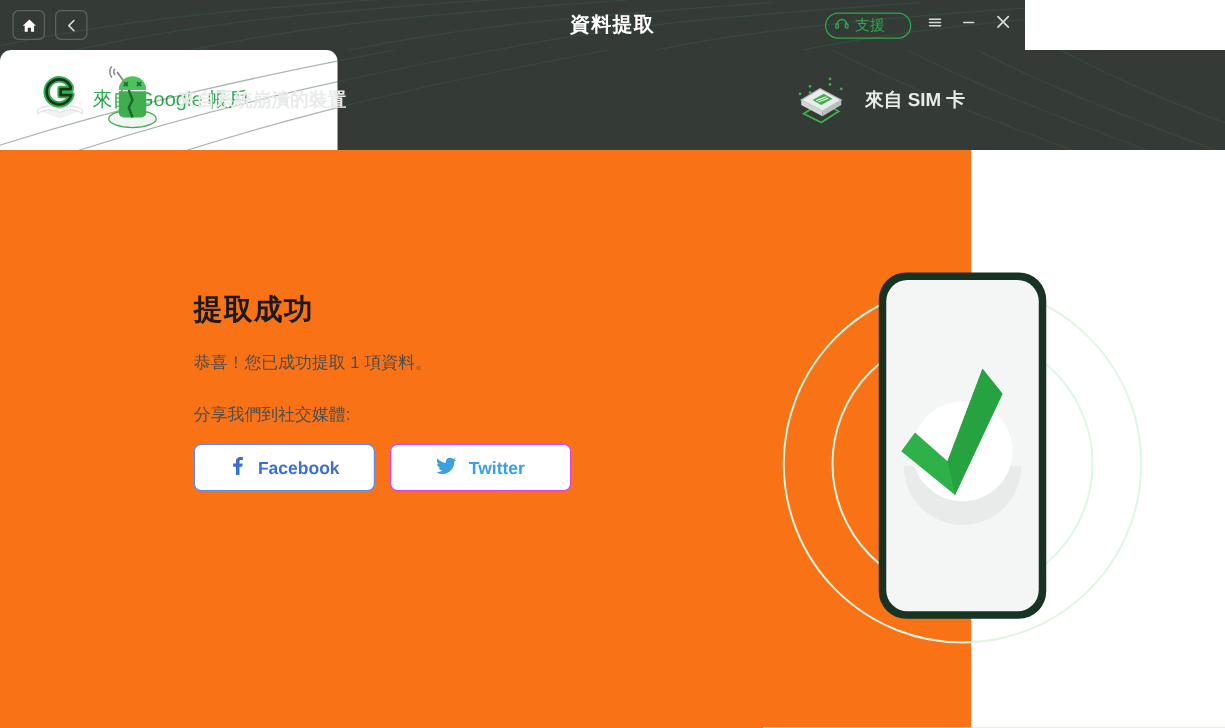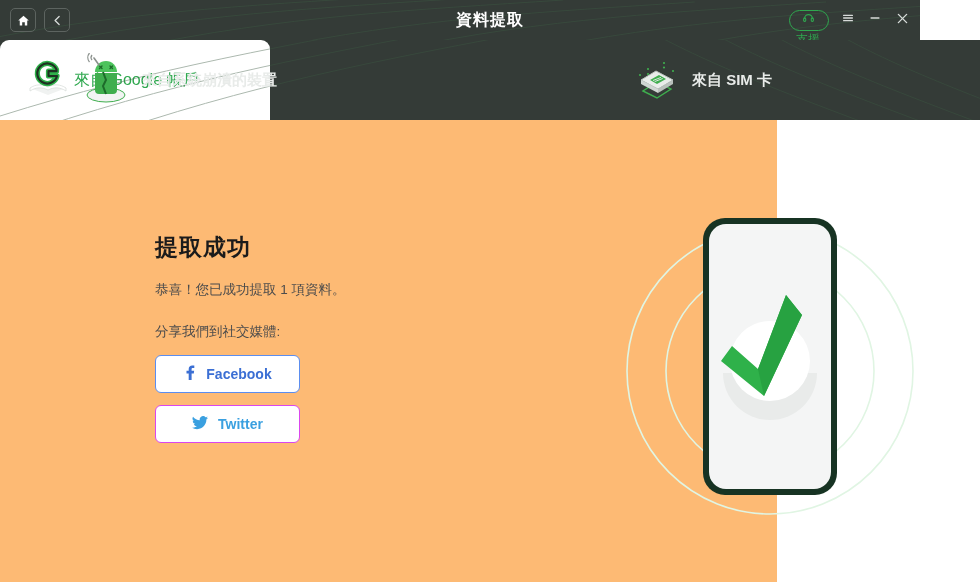--- a/index.html
+++ b/index.html
@@ -11,21 +11,21 @@
   }
   #app {
     position: relative;
     width: 980px; height: 582px;
     background: #ffffff;
   }
 
   
   .titlebar {
     position: absolute; left: 0; top: 0;
-    width: 920px; height: 40px;
+    width: 820px; height: 40px;
     background: #343b37;
     overflow: hidden;
   }
   .titlebar .pattern,
   .tabstrip .pattern {
     position: absolute; left: 0; top: 0;
     width: 100%; height: 100%;
     pointer-events: none;
     opacity: 0.85;
   }
@@ -50,22 +50,22 @@
     z-index: 3;
   }
   .tb-right {
     position: absolute; right: 10px; top: 0; height: 40px;
     display: flex; align-items: center; gap: 11px; z-index: 5;
   }
   .support-btn {
     display: flex; align-items: center; gap: 4px;
     border: 1px solid #2fa84f;
     border-radius: 12px;
-    height: 21px; padding: 0 8px 0 6px;
-    color: #2fa84f; font-size: 12px; flex-direction: column;
+    height: 21px; padding: 0 20px 0 6px;
+    color: #2fa84f; font-size: 12px;
   }
   .win-btn {
     width: 16px; height: 16px;
     display: flex; align-items: center; justify-content: center;
     color: #d7dbd9;
   }
 
   
   .tabstrip {
     position: absolute; left: 0; top: 40px;
@@ -98,21 +98,21 @@
     display: flex; align-items: center;
     padding-left: 22px;
     z-index: 6;
   }
   .tab-active .tab-label { color: #2fa84f; }
 
   
   .content {
     position: absolute; left: 0; top: 120px;
     width: 777px; height: 462px;
-    background: #fdba74;
+    background: #f97316;
   }
 
   .panel-left {
     position: absolute; left: 155px; top: 112px;
     width: 340px;
   }
   .h-title {
     font-size: 23px; font-weight: bold; color: #1b1b1b;
     letter-spacing: 1px;
   }
@@ -150,21 +150,21 @@
     color: #2e2e2e;
     border: 1px solid #6fbd79;
     margin-top: 6px;
   }
   .share-label {
     margin-top: 24px;
     font-size: 13.5px; color: #4c4c4c;
   }
   .social-row {
     margin-top: 14px;
-    display: flex; gap: 12px; flex-direction: column;
+    display: flex; gap: 12px;
   }
   .btn-social {
     width: 145px; height: 38px;
     border-radius: 6px;
     background: #ffffff;
     display: flex; align-items: center; justify-content: center;
     gap: 10px;
     font-size: 14px; font-weight: bold;
   }
   .btn-fb { border: 1px solid #5b8def; color: #3b6fd4; }

